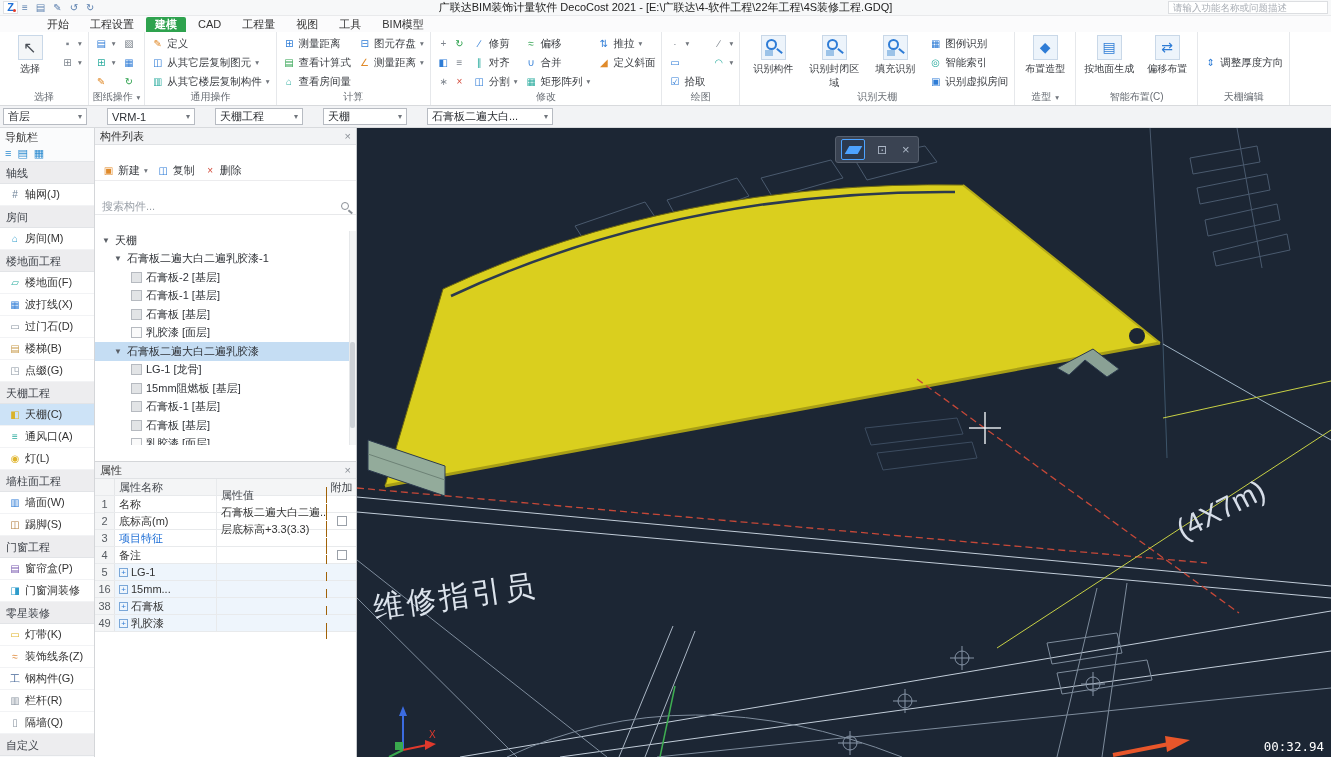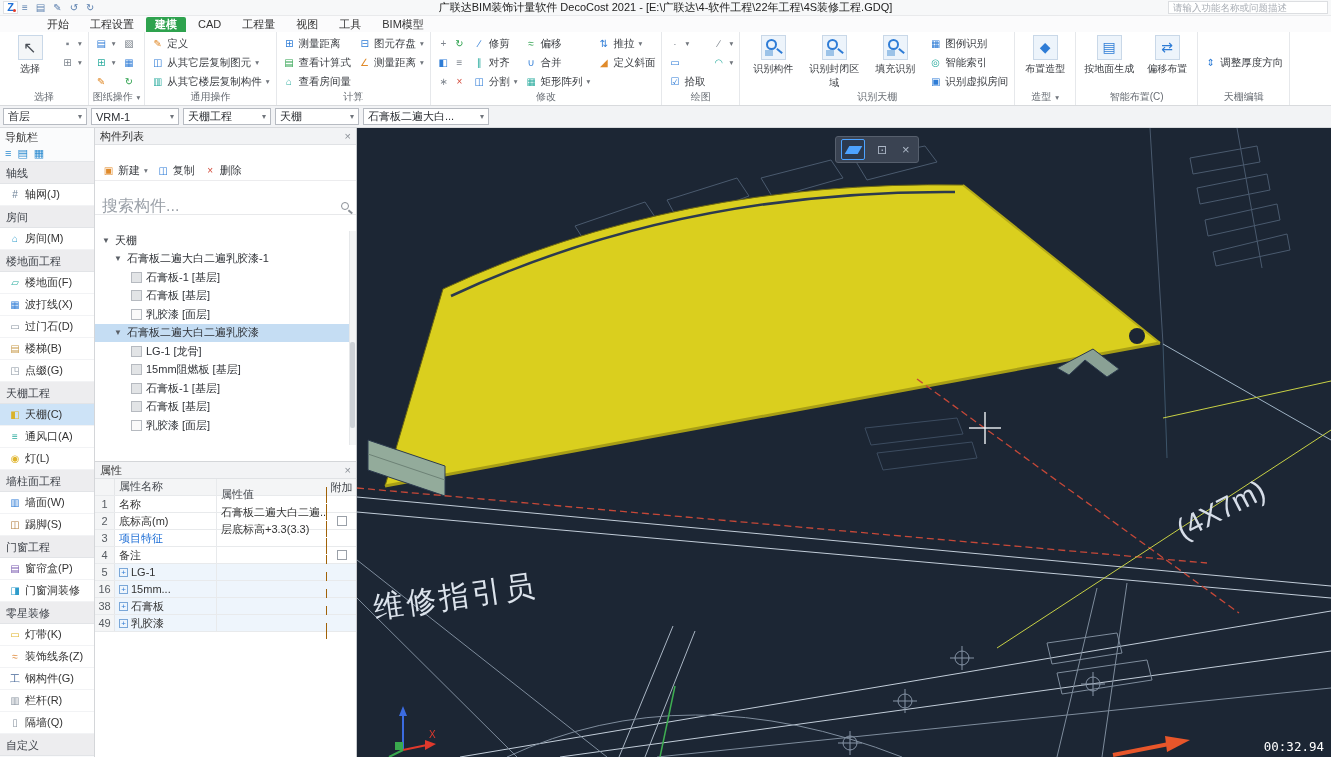--- a/index.html
+++ b/index.html
@@ -40,21 +40,21 @@
   .bigicon { width:25px; height:25px; border:1px solid #c9d8e8; background:#edf4fb; color:#2e7cd6;
     font-size:14px; line-height:23px; text-align:center; margin-bottom:2px; }
   .bigicon.big-cursor { font-size:16px; color:#4a4f57; background:#f4f6f8; }
   .mag-big { position:relative; width:25px; height:25px; margin-bottom:2px; border:1px solid #c9d8e8; background:#edf4fb; }
   .mag-big i { position:absolute; left:4px; top:3px; width:11px; height:11px; border:2px solid #2e7cd6; border-radius:50%; }
   .mag-big b { position:absolute; left:14px; top:14px; width:7px; height:2px; background:#2e7cd6; transform:rotate(40deg); }
   .mag-big u { position:absolute; left:3px; bottom:3px; width:8px; height:6px; background:#9cc3e8; }
   .rfill { flex:1; }
 
   
-  .ctxbar { height:22px; background:#f2f3f5; border-bottom:1px solid #d8dadd; display:flex; align-items:center; gap:4px; padding-left:3px; }
+  .ctxbar { height:22px; background:#f2f3f5; border-bottom:1px solid #d8dadd; display:flex; align-items:center; gap:20px; padding-left:3px; }
   .ctxsel { height:17px; background:#fff; border:1px solid #b7bbc2; display:flex; align-items:center;
     justify-content:space-between; font-size:11px; padding:0 4px; color:#2b2e33; }
   .ctxsel .caret { font-size:8px; }
 
   
   .main { display:flex; height:629px; }
 
   
   .nav { width:95px; background:#fafbfc; border-right:1px solid #d4d6d9; display:flex; flex-direction:column; overflow:hidden; }
   .nav-title { height:16px; font-size:11px; color:#333; padding:2px 5px 0; }
@@ -68,37 +68,37 @@
   .nav-ic { width:12px; flex:none; text-align:center; font-size:10px; }
 
   
   .mid { width:262px; background:#fff; border-right:1px solid #c7cacd; display:flex; flex-direction:column; overflow:hidden;gap:16px; }
   .panel-head { height:17px; background:#f2f3f5; border-bottom:1px solid #e0e2e5; display:flex; align-items:center;
     padding:0 5px; font-size:11px; color:#333; flex:none; }
   .panel-head .x { margin-left:auto; color:#8a8f96; font-size:11px; line-height:11px; }
   .cl-toolbar { height:20px; display:flex; align-items:center; gap:9px; padding:0 7px; border-bottom:1px solid #ececee; flex:none; }
   .cl-tool { display:flex; align-items:center; gap:3px; font-size:11px; color:#3a3d42; }
   .cl-search { height:18px; border-bottom:1px solid #e8e9eb; display:flex; align-items:center; padding:0 7px; gap:4px; flex:none; }
-  .cl-search input { flex:1; border:none; outline:none; font-size:16px; background:transparent; color:#333; }
+  .cl-search input { flex:1; border:none; outline:none; font-size:11px; background:transparent; color:#333; }
   .cl-search input::placeholder { color:#9aa0a8; }
   .mag { width:8px; height:8px; border:1.5px solid #8a8f96; border-radius:50%; position:relative; flex:none; }
   .mag::after { content:""; position:absolute; width:5px; height:1.5px; background:#8a8f96; left:6px; top:8px; transform:rotate(40deg); }
   .tree { height:214px; overflow:hidden; position:relative; flex:none; }
   .trow { height:18.5px; display:flex; align-items:center; gap:4px; font-size:11px; color:#2f3237; white-space:nowrap; }
   .trow.l0 { padding-left:7px; } .trow.l1 { padding-left:19px; } .trow.l2 { padding-left:36px; }
   .trow.selected { background:#c5ddf3; }
   .tw { color:#5a5f66; font-size:8px; width:9px; flex:none; }
   .leaf-ic { width:11px; height:11px; background:#e2e4e6; border:1px solid #b6bac0; flex:none; }
   .leaf-ic.light { background:#fafafa; }
   .vscroll { position:absolute; right:0; top:0; bottom:0; width:7px; background:#f3f4f5; border-left:1px solid #e6e8ea; }
   .vthumb { position:absolute; right:1px; width:5px; top:52%; height:40%; background:#ced2d7; border-radius:2px; }
   .props { flex:1; display:flex; flex-direction:column; border-top:1px solid #d4d6d9; }
   .prow { display:grid; grid-template-columns:20px 102px 110px 29px; height:17px; border-bottom:1px solid #e8eaec;
     align-items:center; font-size:11px; flex:none; }
-  .prow.phead { background:#f4f5f6; color:#45494f;font-family:Liberation Mono, monospace; }
+  .prow.phead { background:#f4f5f6; color:#45494f; }
   .prow.group { background:#eef5fc; }
   .pno { background:#f4f5f6; height:100%; line-height:16px; text-align:center; color:#565b61; border-right:1px solid #e4e6e8; }
   .phead .pno { background:#f4f5f6; }
   .pname { padding-left:4px; height:100%; line-height:16px; border-right:1px solid #e8eaec; overflow:hidden; white-space:nowrap; }
   .pval { padding-left:4px; height:100%; line-height:16px; border-right:1px solid #a16207; overflow:hidden; white-space:nowrap;margin-top:15px; }
   .pattach { display:flex; justify-content:center; align-items:center; height:100%; }
   .checkbox { width:10px; height:10px; border:1px solid #9aa0a8; background:#fff; }
   .pexpand { display:inline-block; width:9px; height:9px; border:1px solid #7aa7d8; color:#2e7cd6;
     font-size:8px; line-height:7px; text-align:center; margin-right:3px; vertical-align:1px; }
   .blue { color:#1f6fd6; }
@@ -564,20 +564,24 @@
       <span class="mag"></span>
     </div>
     <div class="tree">
       <div class="trow l0">
           <span class="tw">▼</span>
           <span>天棚</span>
         </div>
       <div class="trow l1">
           <span class="tw">▼</span>
           <span>石膏板二遍大白二遍乳胶漆-1</span>
+        </div>
+      <div class="trow l2">
+          <span class="leaf-ic"></span>
+          <span>石膏板-2 [基层]</span>
         </div>
       <div class="trow l2">
           <span class="leaf-ic"></span>
           <span>石膏板-1 [基层]</span>
         </div>
       <div class="trow l2">
           <span class="leaf-ic"></span>
           <span>石膏板 [基层]</span>
         </div>
       <div class="trow l2">

